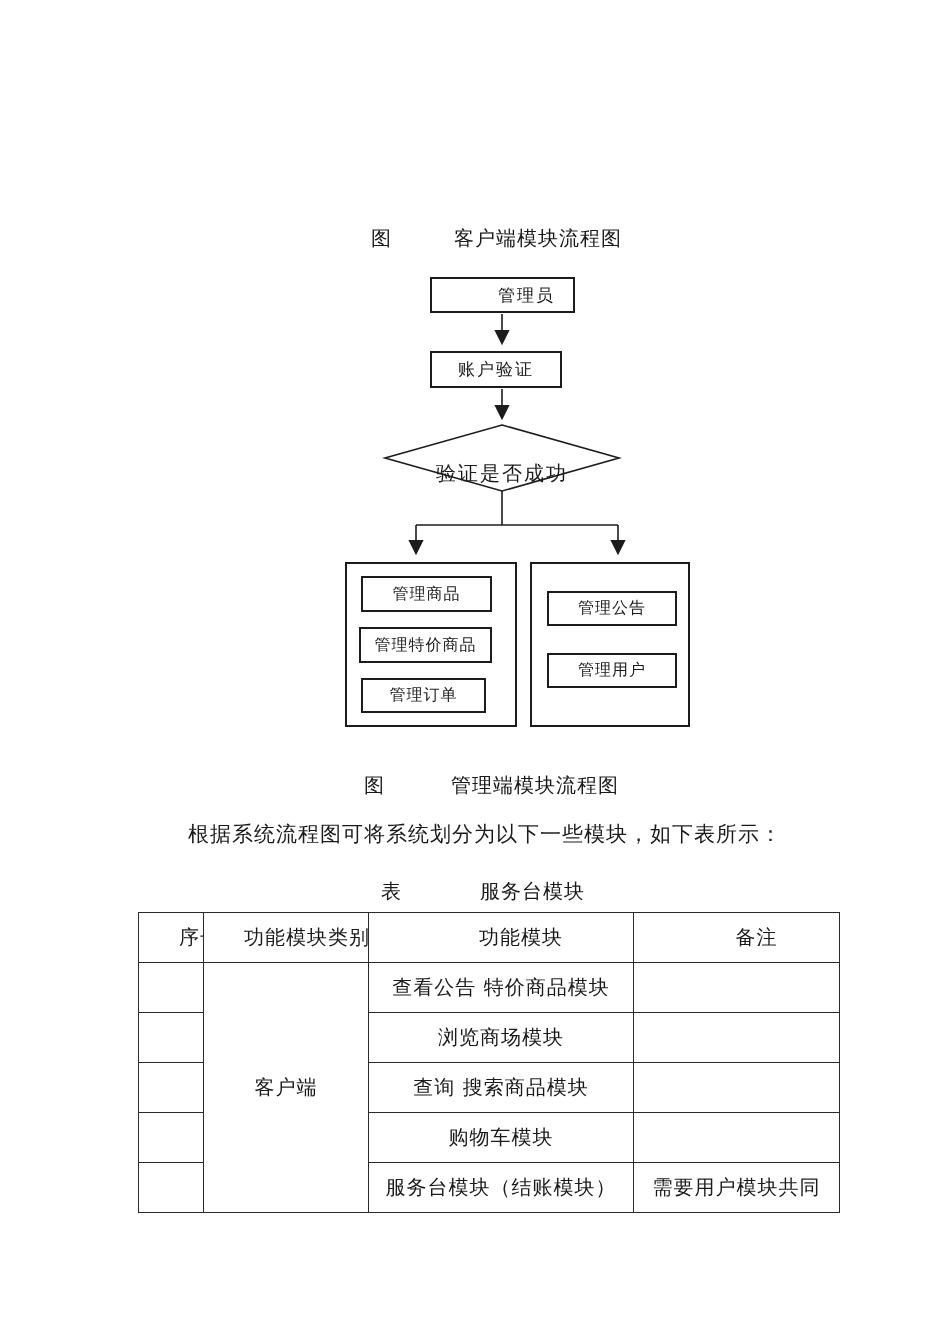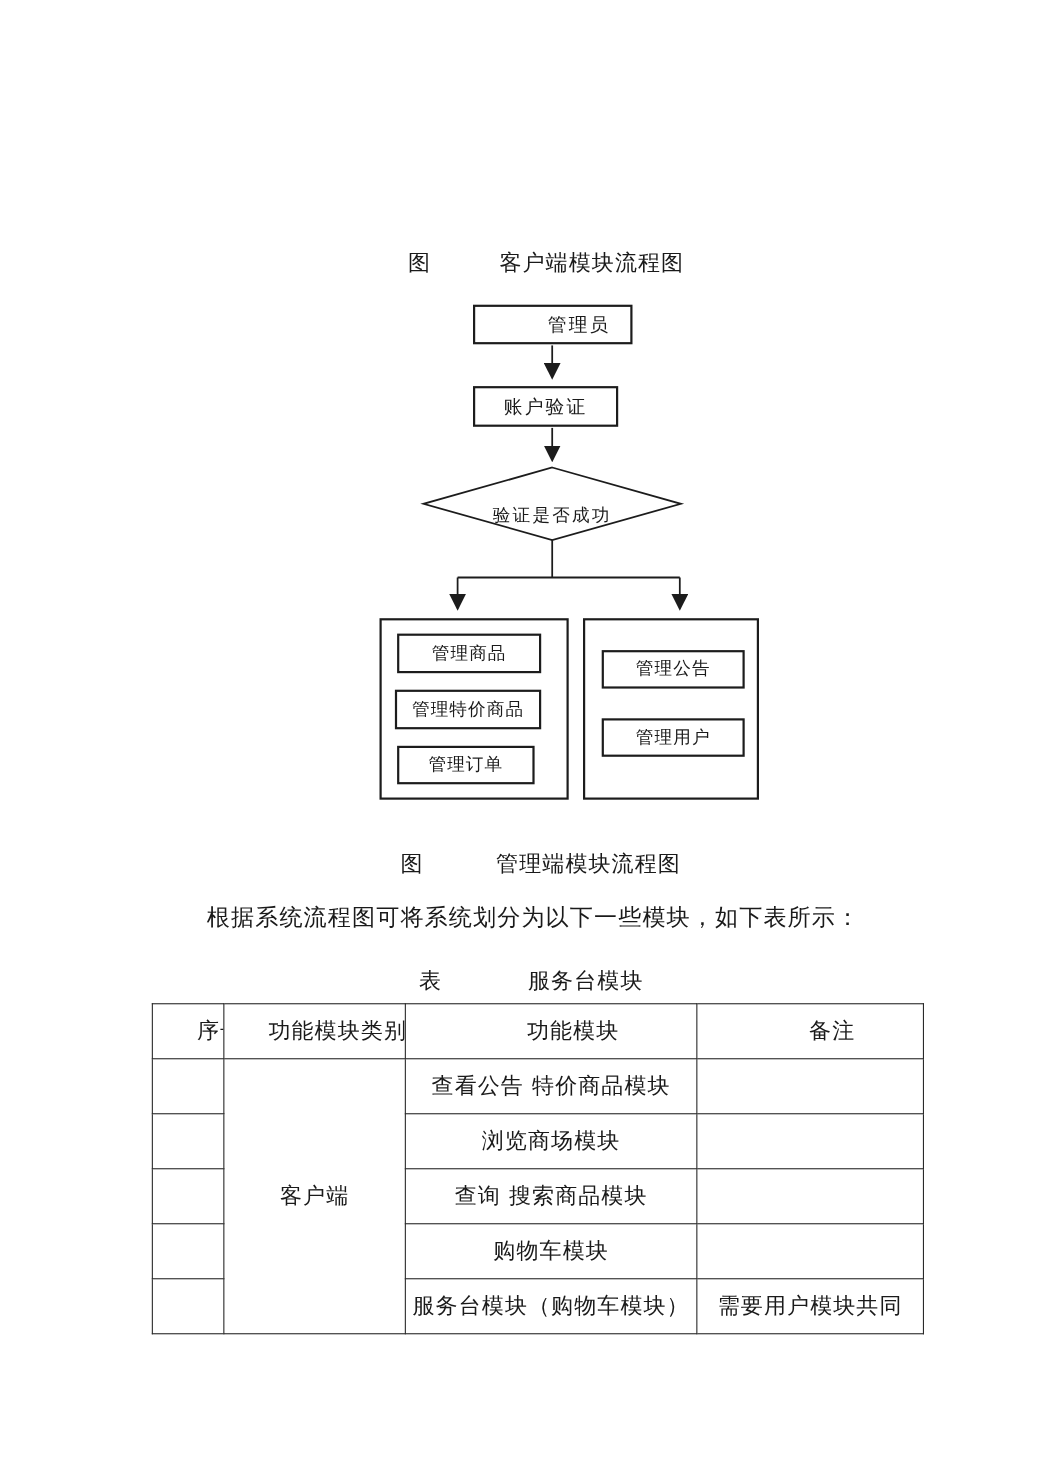--- a/index.html
+++ b/index.html
@@ -49,26 +49,26 @@
     background: #ffffff;
     display: flex;
     align-items: center;
     justify-content: center;
     font-size: 16px;
     letter-spacing: 1px;
     white-space: nowrap;
   }
   .diamond-label {
     position: absolute;
-    left: 385px; top: 414px;
+    left: 385px; top: 440px;
     width: 234px; height: 66px;
     display: flex;
-    align-items: flex-end;
+    align-items: center;
     justify-content: center;
-    font-size: 16px;
+    font-size: 20px;
     letter-spacing: 2px;
   }
   .paragraph {
     position: absolute;
     left: 188px; top: 820px;
     width: 640px;
     font-size: 21px;
     letter-spacing: 1px;
   }
   table.modules {
@@ -199,19 +199,19 @@
         <td>查询 搜索商品模块</td>
         <td></td>
       </tr>
       <tr>
         <td></td>
         <td>购物车模块</td>
         <td></td>
       </tr>
       <tr>
         <td></td>
-        <td>服务台模块（购物车模块）</td>
+        <td>服务台模块（结账模块）</td>
         <td>需要用户模块共同</td>
       </tr>
     </tbody>
   </table>
 
 </div>
 
 </body></html>

